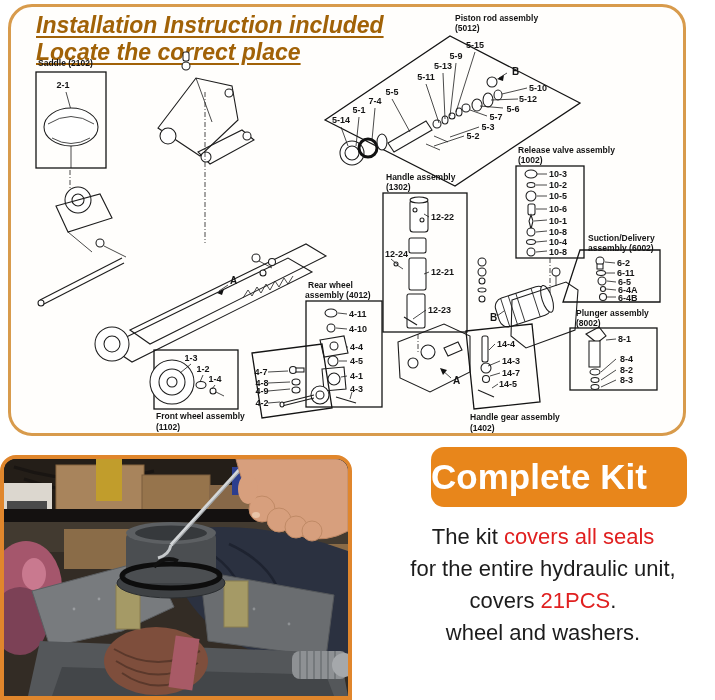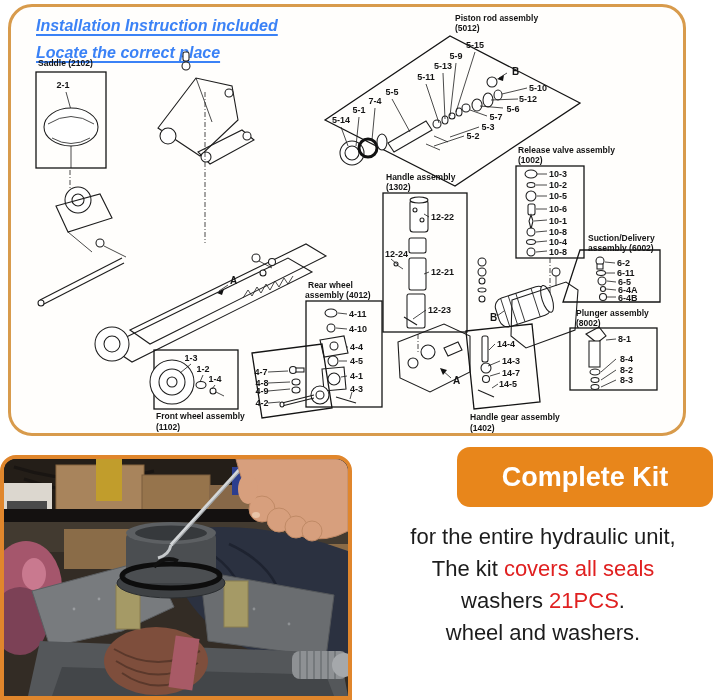--- a/index.html
+++ b/index.html
@@ -1,41 +1,41 @@
 <!DOCTYPE html>
 <html><head>
 <meta charset="utf-8">
 <style>
   html,body{margin:0;padding:0;background:#fff;}
   .canvas{position:relative;width:715px;height:700px;background:#fff;overflow:hidden;
           font-family:"Liberation Sans",sans-serif;}
   
   .top-panel{position:absolute;left:8px;top:4px;width:678px;height:432px;
              border:3px solid #D89B4C;border-radius:24px;background:#FFFEFC;box-sizing:border-box;}
-  .red-header{position:absolute;left:36px;top:12px;color:#3b82f6;
-              font-weight:bold;font-style:italic;font-size:16px;line-height:27px;}
+  .red-header{position:absolute;left:36px;top:12px;color:#a16207;
+              font-weight:bold;font-style:italic;font-size:23px;line-height:27px;}
   .red-header span{text-decoration:underline;text-decoration-thickness:2px;text-underline-offset:3px;}
   .diagram-svg{position:absolute;left:0;top:0;width:715px;height:440px;}
   .diagram-svg text{font-family:"Liberation Sans",sans-serif;fill:#151515;}
   .lbl{font-size:8.5px;font-weight:bold;}
   .pn{font-size:9px;font-weight:bold;}
   .mid{text-anchor:middle;}
   .mk{font-size:10px;font-weight:bold;}
   .ln{stroke:#1d1d1d;stroke-width:1.1;fill:none;}
   .thin{stroke-width:0.8;}
   .box{fill:none;stroke:#141414;stroke-width:1.3;}
   .part{fill:#fff;stroke:#1d1d1d;stroke-width:1.05;}
   .dash{stroke-dasharray:5 2 1 2;stroke-width:0.8;}
   .ldr{stroke:#1d1d1d;stroke-width:0.8;fill:none;}
   
   .photo-panel{position:absolute;left:0px;top:455px;width:352px;height:245px;box-sizing:border-box;
                border:4px solid #E0862C;border-radius:16px 16px 0 0;overflow:hidden;background:#332c25;}
   
-  .kit-badge{position:absolute;left:457px;top:447px;width:256px;height:60px;background:#E8861B;
-             border-radius:13px;color:#fff;font-weight:bold;font-size:27px;line-height:60px;text-align:center;}
+  .kit-badge{position:absolute;left:431px;top:447px;width:256px;height:60px;background:#E8861B;
+             border-radius:13px;color:#fff;font-weight:bold;font-size:35px;line-height:60px;text-align:left;}
   .kit-text{position:absolute;left:372px;top:521px;width:342px;text-align:center;
             font-size:22px;line-height:32px;color:#1c1c1c;}
   .kit-text .red{color:#E02020;}
 </style>
 </head>
 <body>
 
 <div class="canvas">
 
   <div class="top-panel"></div>
@@ -417,19 +417,19 @@
         <ellipse cx="244" cy="30" rx="10" ry="15" fill="#d79f7d"></ellipse>
       </g>
     </svg>
   </div>
 
   <div class="kit-badge">
     <span>Complete Kit</span>
   </div>
 
   <div class="kit-text">
+    <div><span>The kit </span><span class="red">covers all seals</span></div>
     <div>for the entire hydraulic unit,</div>
-    <div><span>The kit </span><span class="red">covers all seals</span></div>
-    <div><span>washers </span><span class="red">21PCS</span><span>.</span></div>
+    <div><span>covers </span><span class="red">21PCS</span><span>.</span></div>
     <div>wheel and washers.</div>
   </div>
 
 </div>
 
 </body></html>

